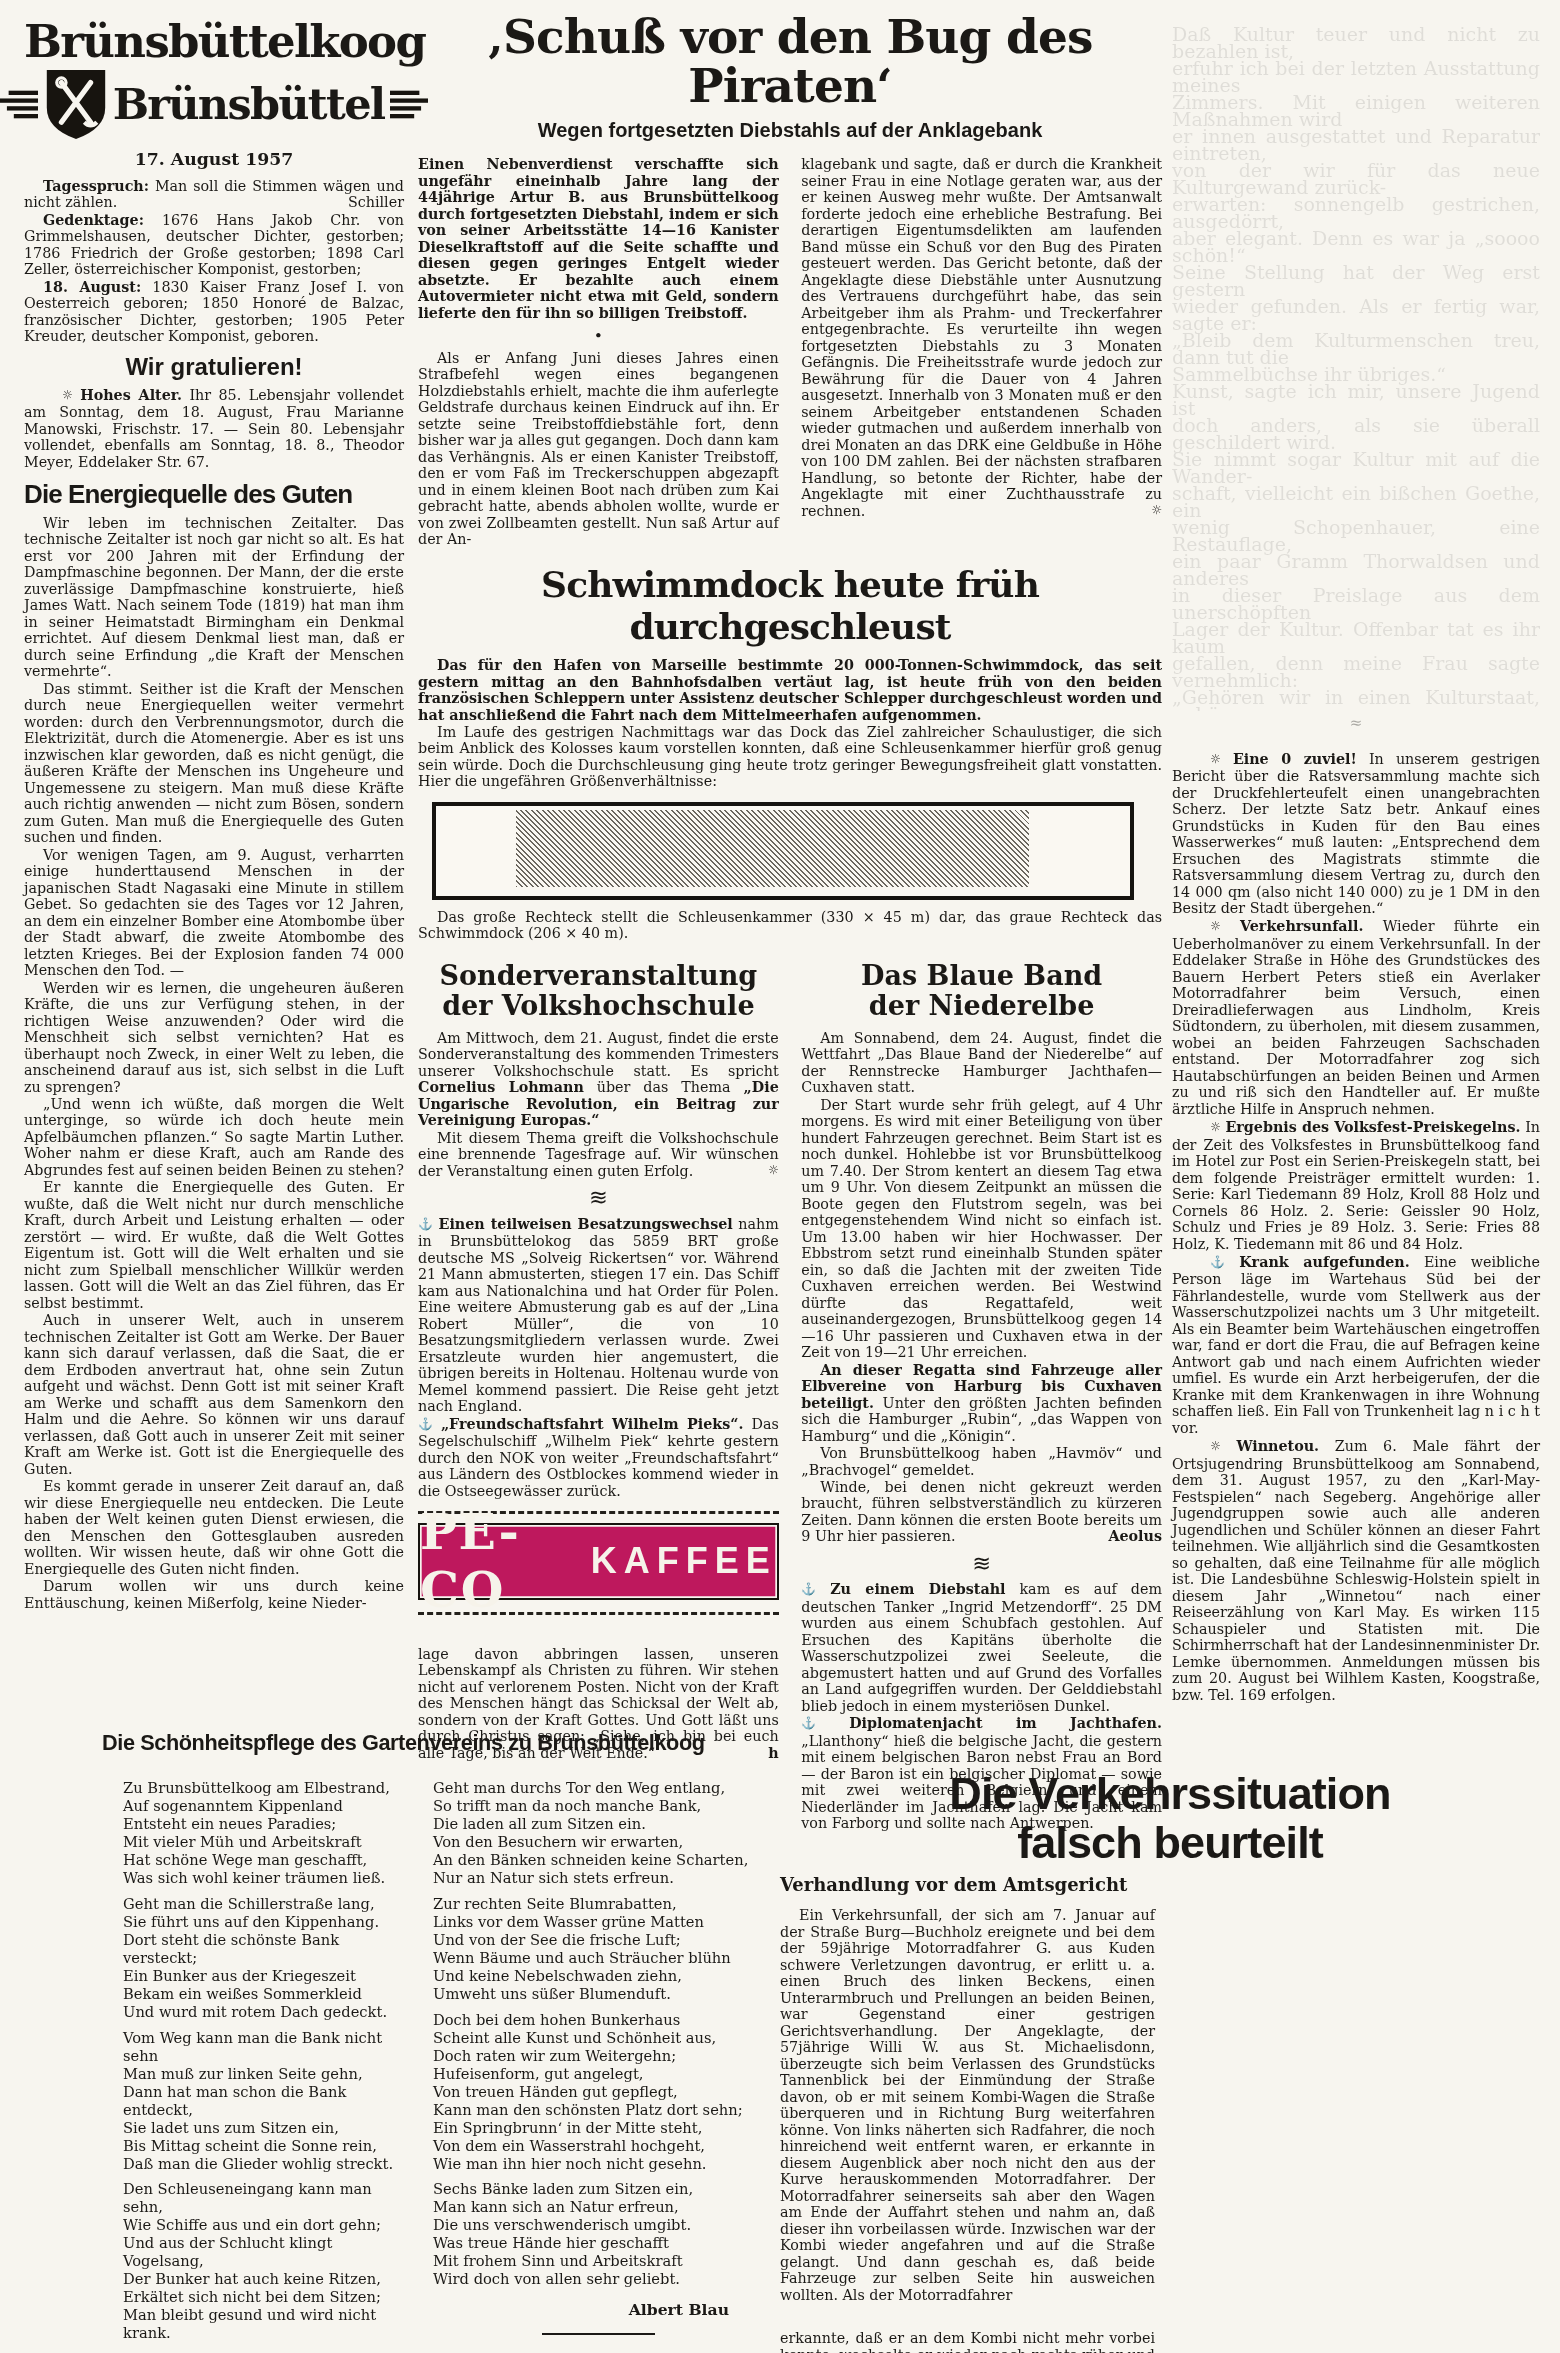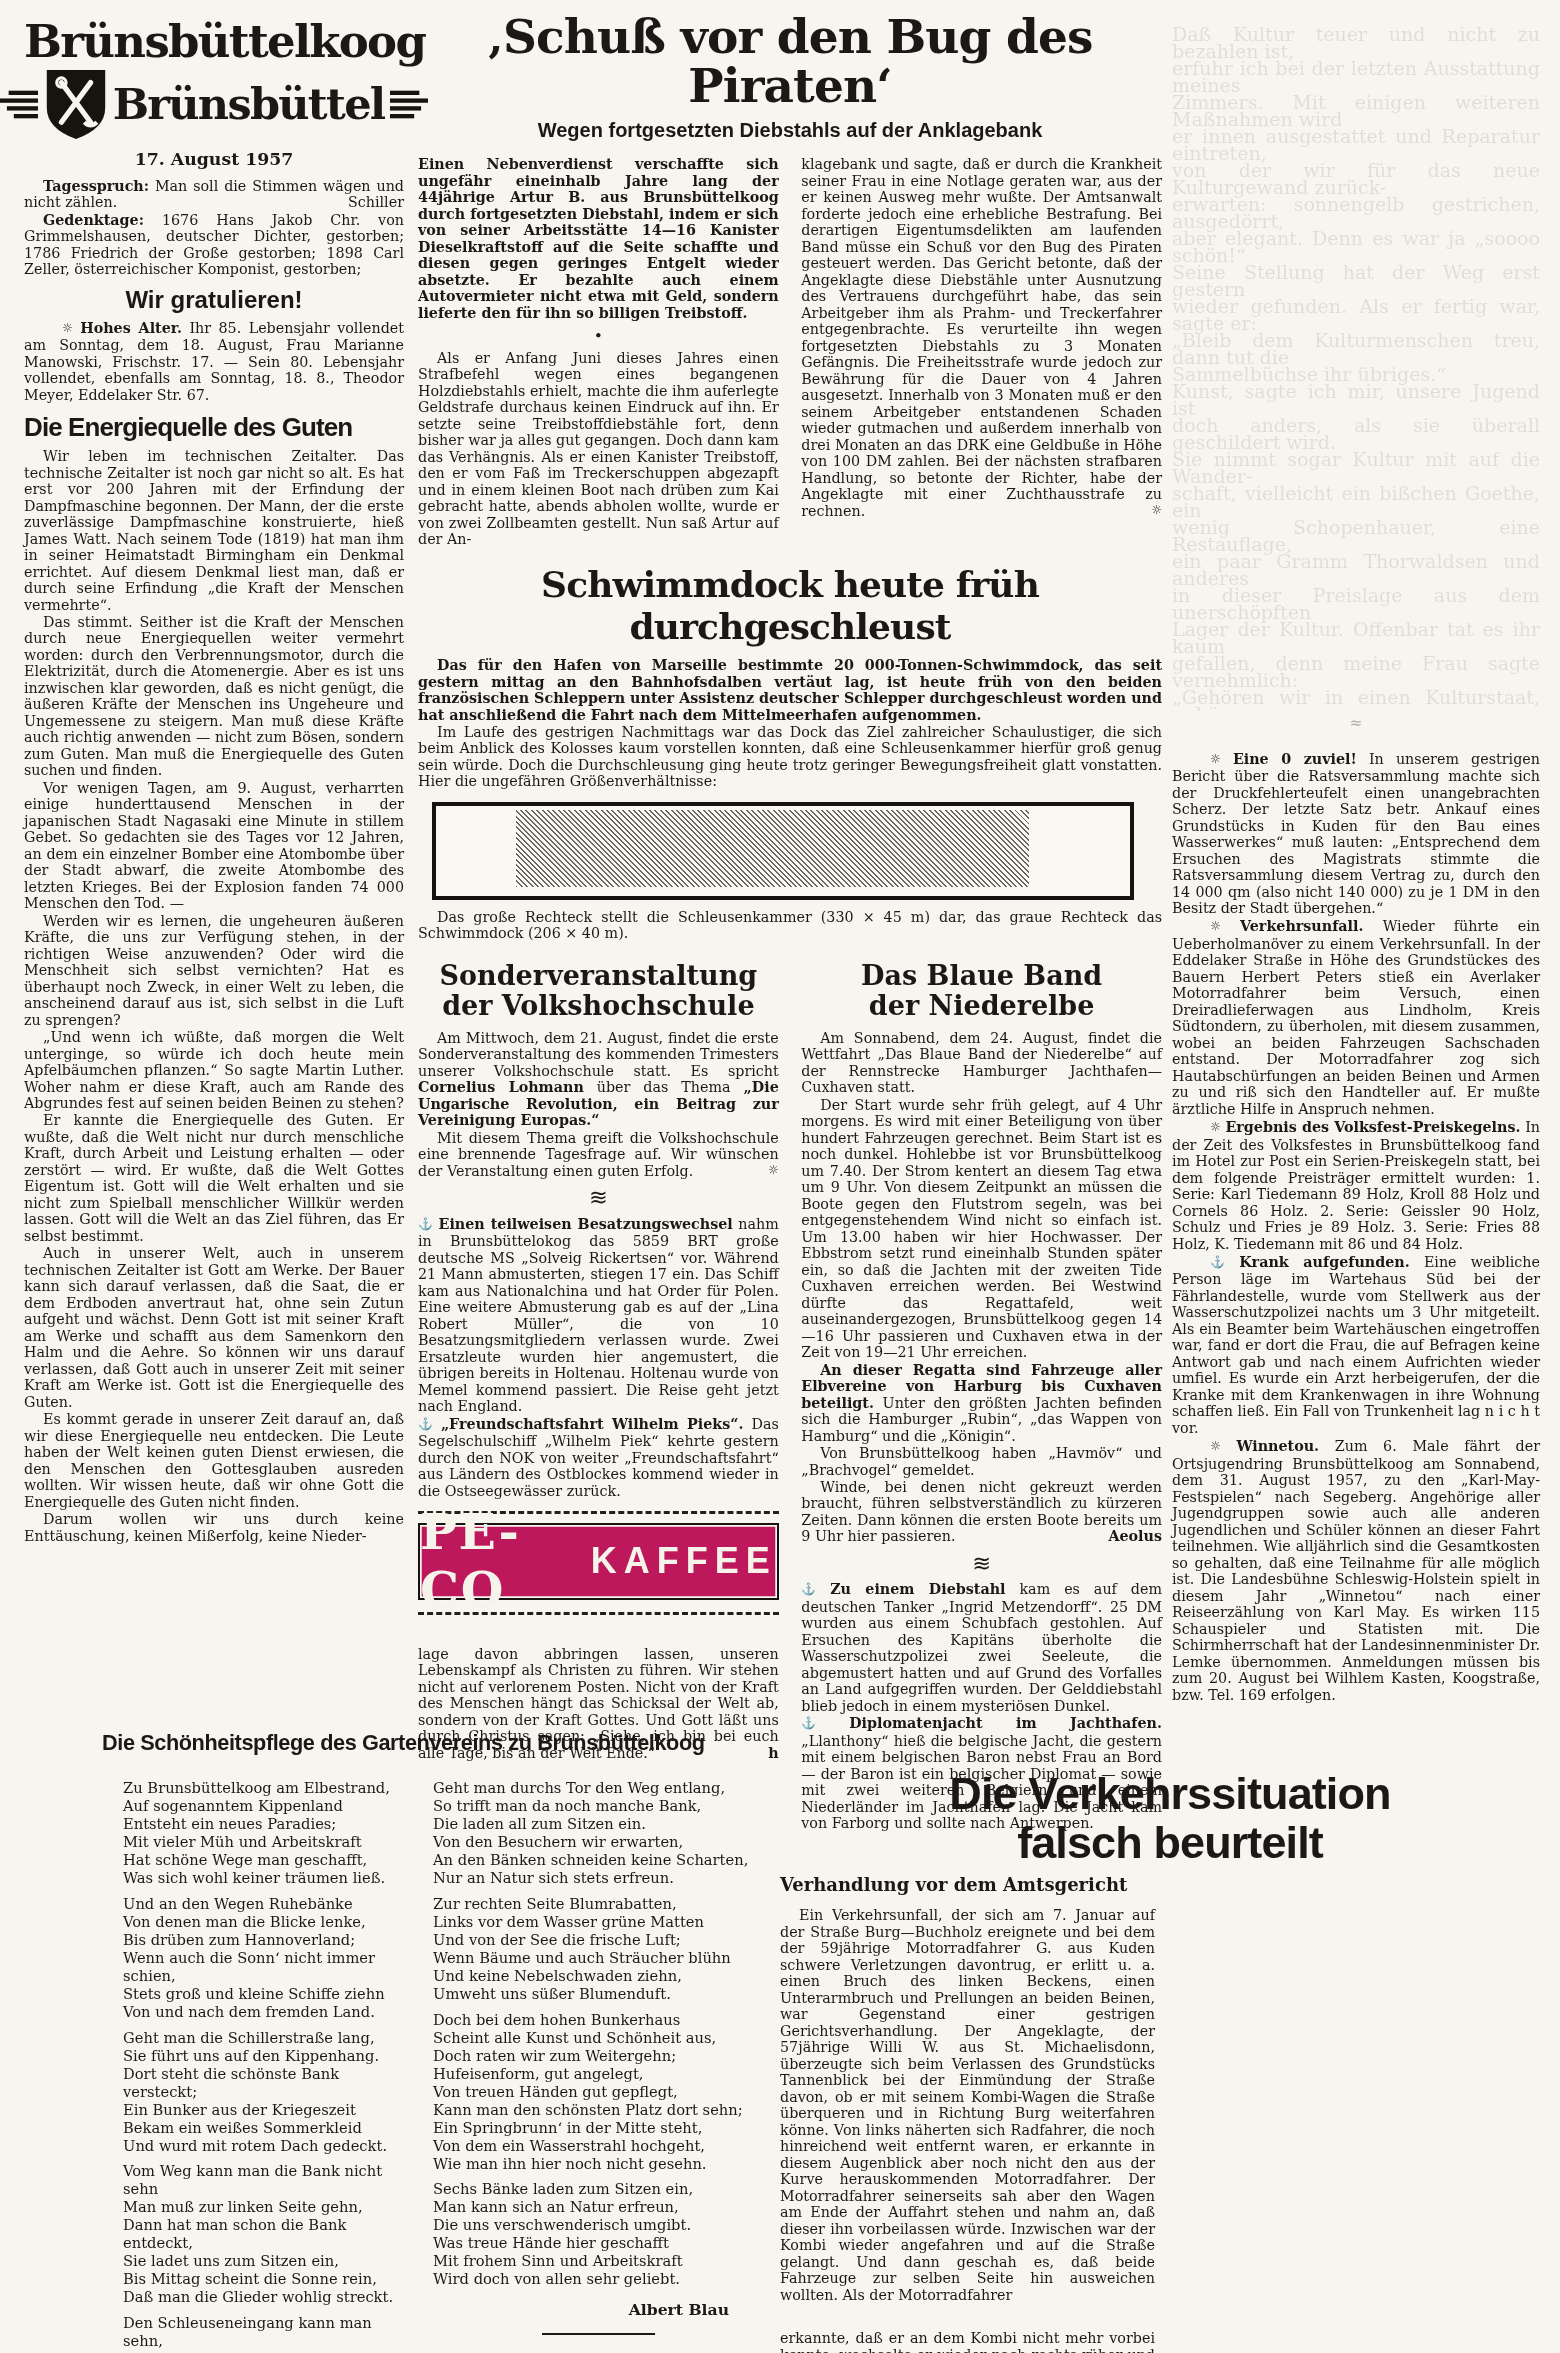--- a/index.html
+++ b/index.html
@@ -108,20 +108,21 @@
             <rect x="0" y="22" width="36" height="5"></rect>
             <rect x="0" y="31" width="28" height="5"></rect>
           </g>
         </svg>
     </span>
   </div>
   <div class="m-date">17. August 1957</div>
 
   <p class="p"><b>Tagesspruch:</b> <span>Man soll die Stimmen wägen und nicht zählen.</span> <span class="right">Schiller</span></p>
   <p class="p"><b>Gedenktage:</b> <span>1676 Hans Jakob Chr. von Grimmelshausen, deutscher Dichter, gestorben; 1786 Friedrich der Große gestorben; 1898 Carl Zeller, österreichischer Komponist, gestorben;</span></p>
+  <p class="p"><b>18. August:</b> <span>1830 Kaiser Franz Josef I. von Oesterreich geboren; 1850 Honoré de Balzac, französischer Dichter, gestorben; 1905 Peter Kreuder, deutscher Komponist, geboren.</span></p>
 
   <div class="h-grat">Wir gratulieren!</div>
   <p class="p"><span class="icon">☼</span> <b>Hohes Alter.</b> <span>Ihr 85. Lebensjahr vollendet am Sonntag, dem 18. August, Frau Marianne Manowski, Frischstr. 17. — Sein 80. Lebensjahr vollendet, ebenfalls am Sonntag, 18. 8., Theodor Meyer, Eddelaker Str. 67.</span></p>
 
   <div class="h-energie">Die Energiequelle des Guten</div>
   <p class="p">Wir leben im technischen Zeitalter. Das technische Zeitalter ist noch gar nicht so alt. Es hat erst vor 200 Jahren mit der Erfindung der Dampfmaschine begonnen. Der Mann, der die erste zuverlässige Dampfmaschine konstruierte, hieß James Watt. Nach seinem Tode (1819) hat man ihm in seiner Heimatstadt Birmingham ein Denkmal errichtet. Auf diesem Denkmal liest man, daß er durch seine Erfindung „die Kraft der Menschen vermehrte“.</p>
   <p class="p">Das stimmt. Seither ist die Kraft der Menschen durch neue Energiequellen weiter vermehrt worden: durch den Verbrennungsmotor, durch die Elektrizität, durch die Atomenergie. Aber es ist uns inzwischen klar geworden, daß es nicht genügt, die äußeren Kräfte der Menschen ins Ungeheure und Ungemessene zu steigern. Man muß diese Kräfte auch richtig anwenden — nicht zum Bösen, sondern zum Guten. Man muß die Energiequelle des Guten suchen und finden.</p>
   <p class="p">Vor wenigen Tagen, am 9. August, verharrten einige hunderttausend Menschen in der japanischen Stadt Nagasaki eine Minute in stillem Gebet. So gedachten sie des Tages vor 12 Jahren, an dem ein einzelner Bomber eine Atombombe über der Stadt abwarf, die zweite Atombombe des letzten Krieges. Bei der Explosion fanden 74 000 Menschen den Tod. —</p>
   <p class="p">Werden wir es lernen, die ungeheuren äußeren Kräfte, die uns zur Verfügung stehen, in der richtigen Weise anzuwenden? Oder wird die Menschheit sich selbst vernichten? Hat es überhaupt noch Zweck, in einer Welt zu leben, die anscheinend darauf aus ist, sich selbst in die Luft zu sprengen?</p>
   <p class="p">„Und wenn ich wüßte, daß morgen die Welt unterginge, so würde ich doch heute mein Apfelbäumchen pflanzen.“ So sagte Martin Luther. Woher nahm er diese Kraft, auch am Rande des Abgrundes fest auf seinen beiden Beinen zu stehen?</p>
@@ -205,21 +206,20 @@
     <p class="p"><span class="icon">☼</span> <b>Verkehrsunfall.</b> <span>Wieder führte ein Ueberholmanöver zu einem Verkehrsunfall. In der Eddelaker Straße in Höhe des Grundstückes des Bauern Herbert Peters stieß ein Averlaker Motorradfahrer beim Versuch, einen Dreiradlieferwagen aus Lindholm, Kreis Südtondern, zu überholen, mit diesem zusammen, wobei an beiden Fahrzeugen Sachschaden entstand. Der Motorradfahrer zog sich Hautabschürfungen an beiden Beinen und Armen zu und riß sich den Handteller auf. Er mußte ärztliche Hilfe in Anspruch nehmen.</span></p>
     <p class="p"><span class="icon">☼</span> <b>Ergebnis des Volksfest-Preiskegelns.</b> <span>In der Zeit des Volksfestes in Brunsbüttelkoog fand im Hotel zur Post ein Serien-Preiskegeln statt, bei dem folgende Preisträger ermittelt wurden: 1. Serie: Karl Tiedemann 89 Holz, Kroll 88 Holz und Cornels 86 Holz. 2. Serie: Geissler 90 Holz, Schulz und Fries je 89 Holz. 3. Serie: Fries 88 Holz, K. Tiedemann mit 86 und 84 Holz.</span></p>
     <p class="p"><span class="icon">⚓</span> <b>Krank aufgefunden.</b> <span>Eine weibliche Person läge im Wartehaus Süd bei der Fährlandestelle, wurde vom Stellwerk aus der Wasserschutzpolizei nachts um 3 Uhr mitgeteilt. Als ein Beamter beim Wartehäuschen eingetroffen war, fand er dort die Frau, die auf Befragen keine Antwort gab und nach einem Aufrichten wieder umfiel. Es wurde ein Arzt herbeigerufen, der die Kranke mit dem Krankenwagen in ihre Wohnung schaffen ließ. Ein Fall von Trunkenheit lag n i c h t vor.</span></p>
     <p class="p"><span class="icon">☼</span> <b>Winnetou.</b> <span>Zum 6. Male fährt der Ortsjugendring Brunsbüttelkoog am Sonnabend, dem 31. August 1957, zu den „Karl-May-Festspielen“ nach Segeberg. Angehörige aller Jugendgruppen sowie auch alle anderen Jugendlichen und Schüler können an dieser Fahrt teilnehmen. Wie alljährlich sind die Gesamtkosten so gehalten, daß eine Teilnahme für alle möglich ist. Die Landesbühne Schleswig-Holstein spielt in diesem Jahr „Winnetou“ nach einer Reiseerzählung von Karl May. Es wirken 115 Schauspieler und Statisten mit. Die Schirmherrschaft hat der Landesinnenminister Dr. Lemke übernommen. Anmeldungen müssen bis zum 20. August bei Wilhlem Kasten, Koogstraße, bzw. Tel. 169 erfolgen.</span></p>
   </div>
 </div>
 
 <div class="poem-head">Die Schönheitspflege des Gartenvereins zu Brunsbüttelkoog</div>
 <div class="poem-col1">
   <div class="stanza">Zu Brunsbüttelkoog am Elbestrand,<br>Auf sogenanntem Kippenland<br>Entsteht ein neues Paradies;<br>Mit vieler Müh und Arbeitskraft<br>Hat schöne Wege man geschafft,<br>Was sich wohl keiner träumen ließ.</div>
-  <div class="stanza">Und an den Wegen Ruhebänke<br>Von denen man die Blicke lenke,<br>Bis drüben zum Hannoverland;<br>Wenn auch die Sonn‘ nicht immer schien,<br>Stets groß und kleine Schiffe ziehn<br>Von und nach dem fremden Land.</div>
   <div class="stanza">Geht man die Schillerstraße lang,<br>Sie führt uns auf den Kippenhang.<br>Dort steht die schönste Bank versteckt;<br>Ein Bunker aus der Kriegeszeit<br>Bekam ein weißes Sommerkleid<br>Und wurd mit rotem Dach gedeckt.</div>
   <div class="stanza">Vom Weg kann man die Bank nicht sehn<br>Man muß zur linken Seite gehn,<br>Dann hat man schon die Bank entdeckt,<br>Sie ladet uns zum Sitzen ein,<br>Bis Mittag scheint die Sonne rein,<br>Daß man die Glieder wohlig streckt.</div>
   <div class="stanza">Den Schleuseneingang kann man sehn,<br>Wie Schiffe aus und ein dort gehn;<br>Und aus der Schlucht klingt Vogelsang,<br>Der Bunker hat auch keine Ritzen,<br>Erkältet sich nicht bei dem Sitzen;<br>Man bleibt gesund und wird nicht krank.</div>
 </div>
 <div class="poem-col2">
   <div class="stanza">Geht man durchs Tor den Weg entlang,<br>So trifft man da noch manche Bank,<br>Die laden all zum Sitzen ein.<br>Von den Besuchern wir erwarten,<br>An den Bänken schneiden keine Scharten,<br>Nur an Natur sich stets erfreun.</div>
   <div class="stanza">Zur rechten Seite Blumrabatten,<br>Links vor dem Wasser grüne Matten<br>Und von der See die frische Luft;<br>Wenn Bäume und auch Sträucher blühn<br>Und keine Nebelschwaden ziehn,<br>Umweht uns süßer Blumenduft.</div>
   <div class="stanza">Doch bei dem hohen Bunkerhaus<br>Scheint alle Kunst und Schönheit aus,<br>Doch raten wir zum Weitergehn;<br>Hufeisenform, gut angelegt,<br>Von treuen Händen gut gepflegt,<br>Kann man den schönsten Platz dort sehn;<br>Ein Springbrunn‘ in der Mitte steht,<br>Von dem ein Wasserstrahl hochgeht,<br>Wie man ihn hier noch nicht gesehn.</div>
   <div class="stanza">Sechs Bänke laden zum Sitzen ein,<br>Man kann sich an Natur erfreun,<br>Die uns verschwenderisch umgibt.<br>Was treue Hände hier geschafft<br>Mit frohem Sinn und Arbeitskraft<br>Wird doch von allen sehr geliebt.</div>
   <div class="poem-sig">Albert Blau</div>

